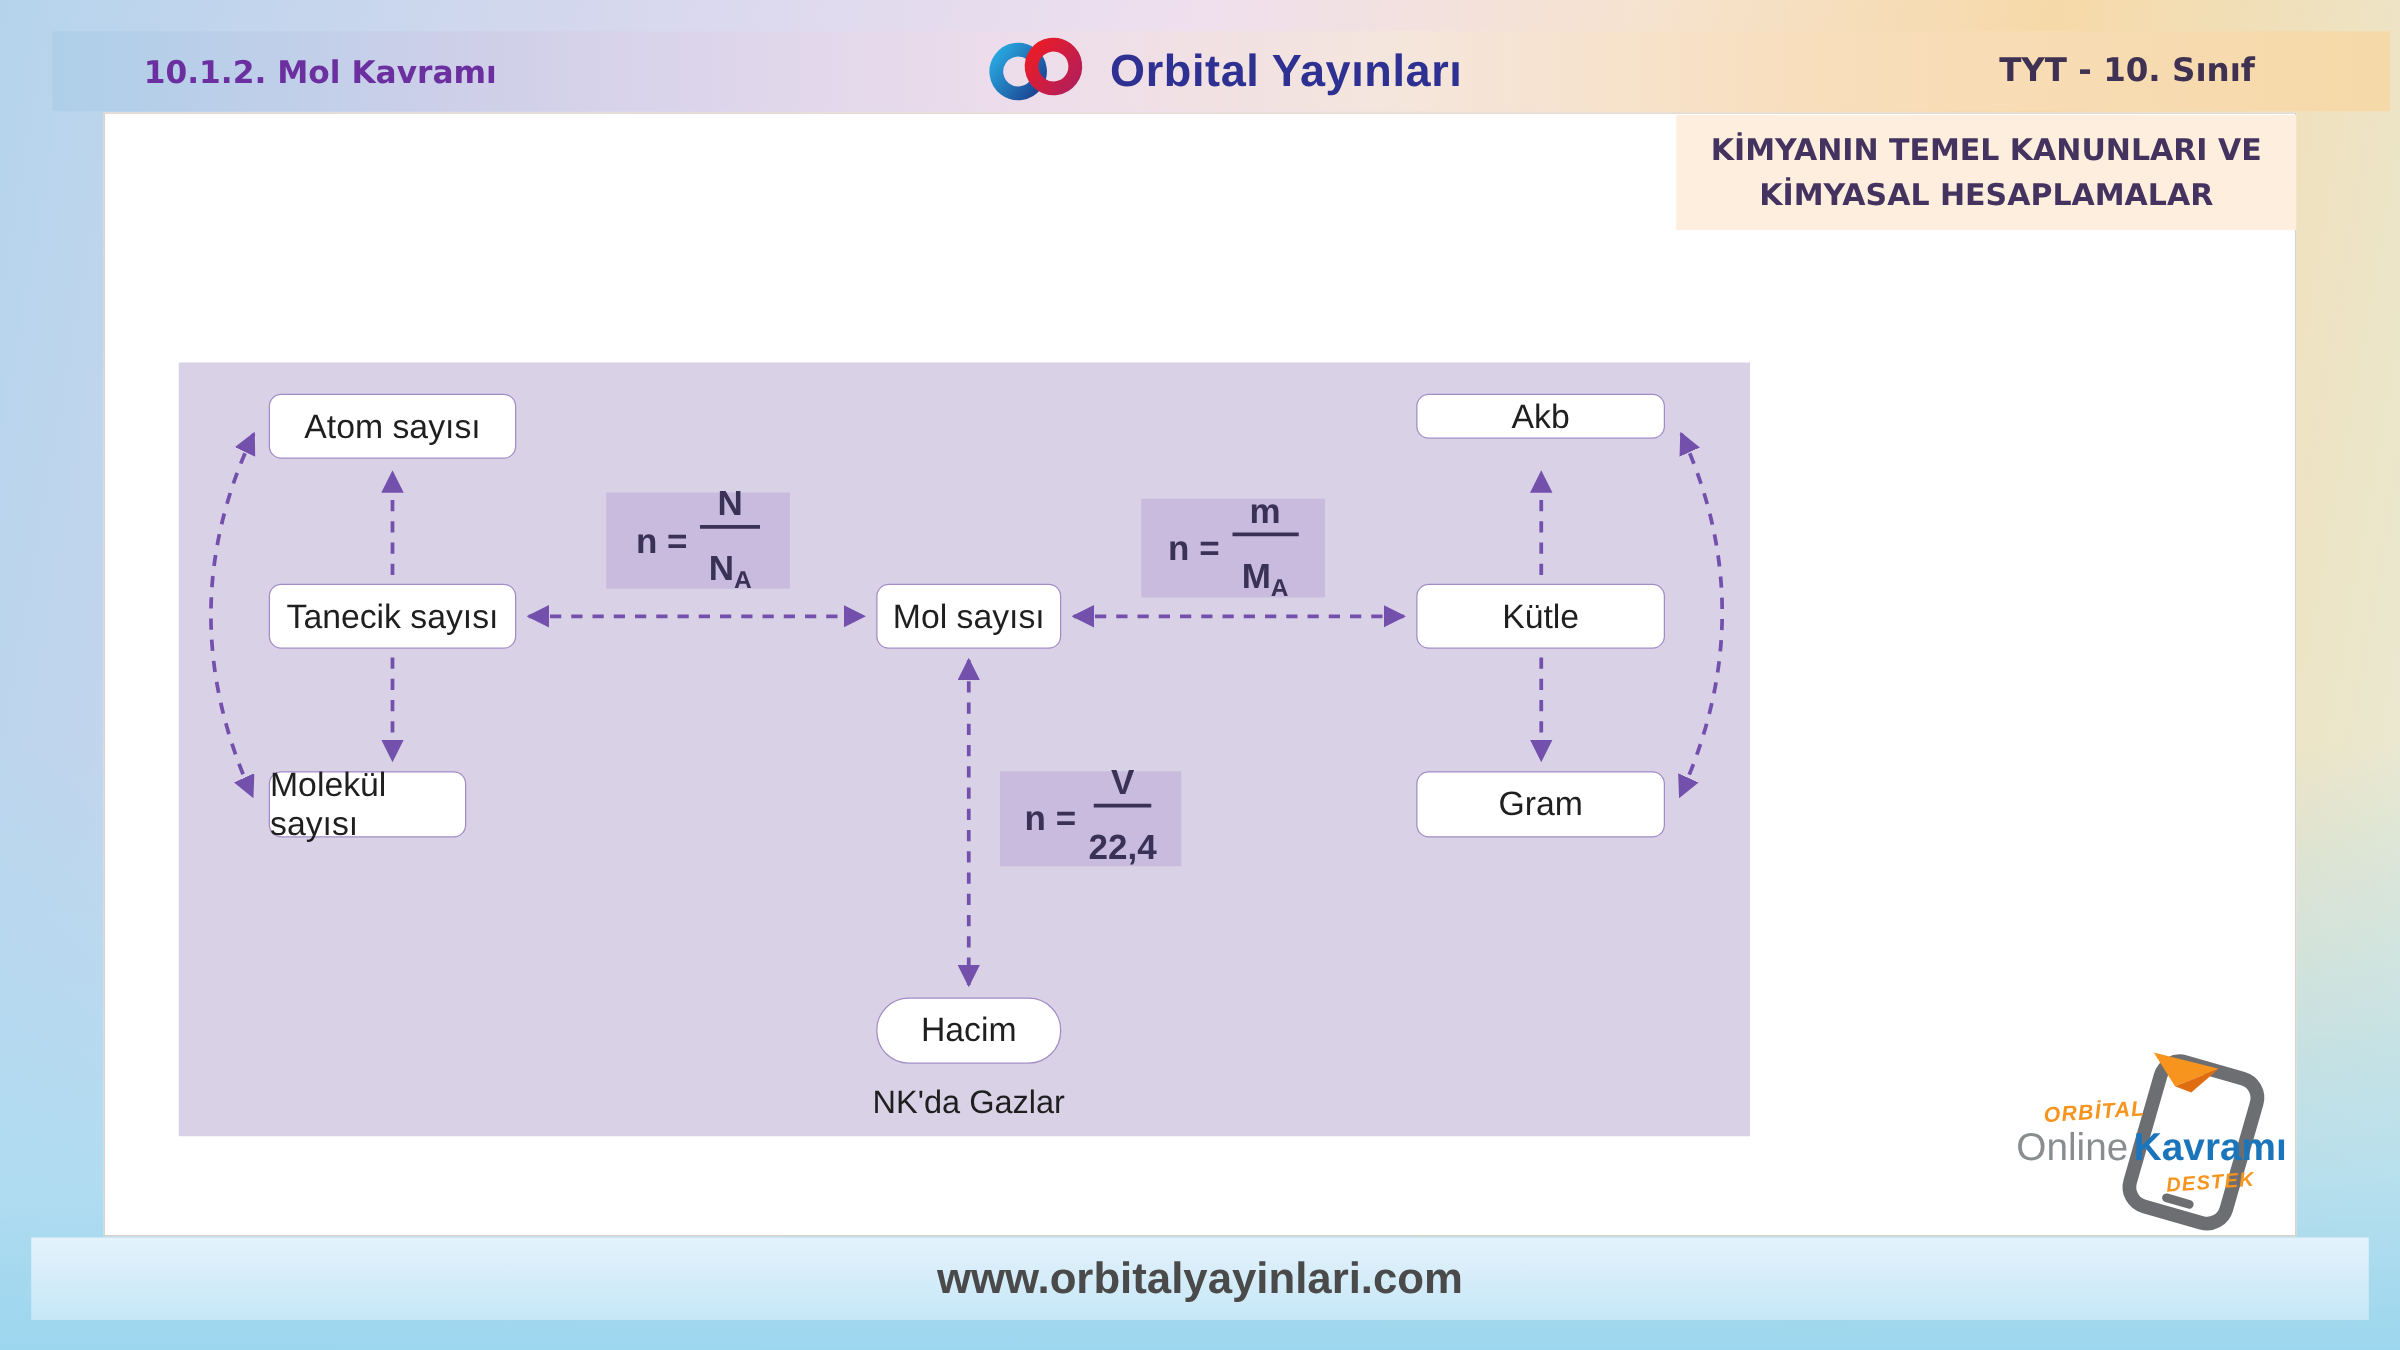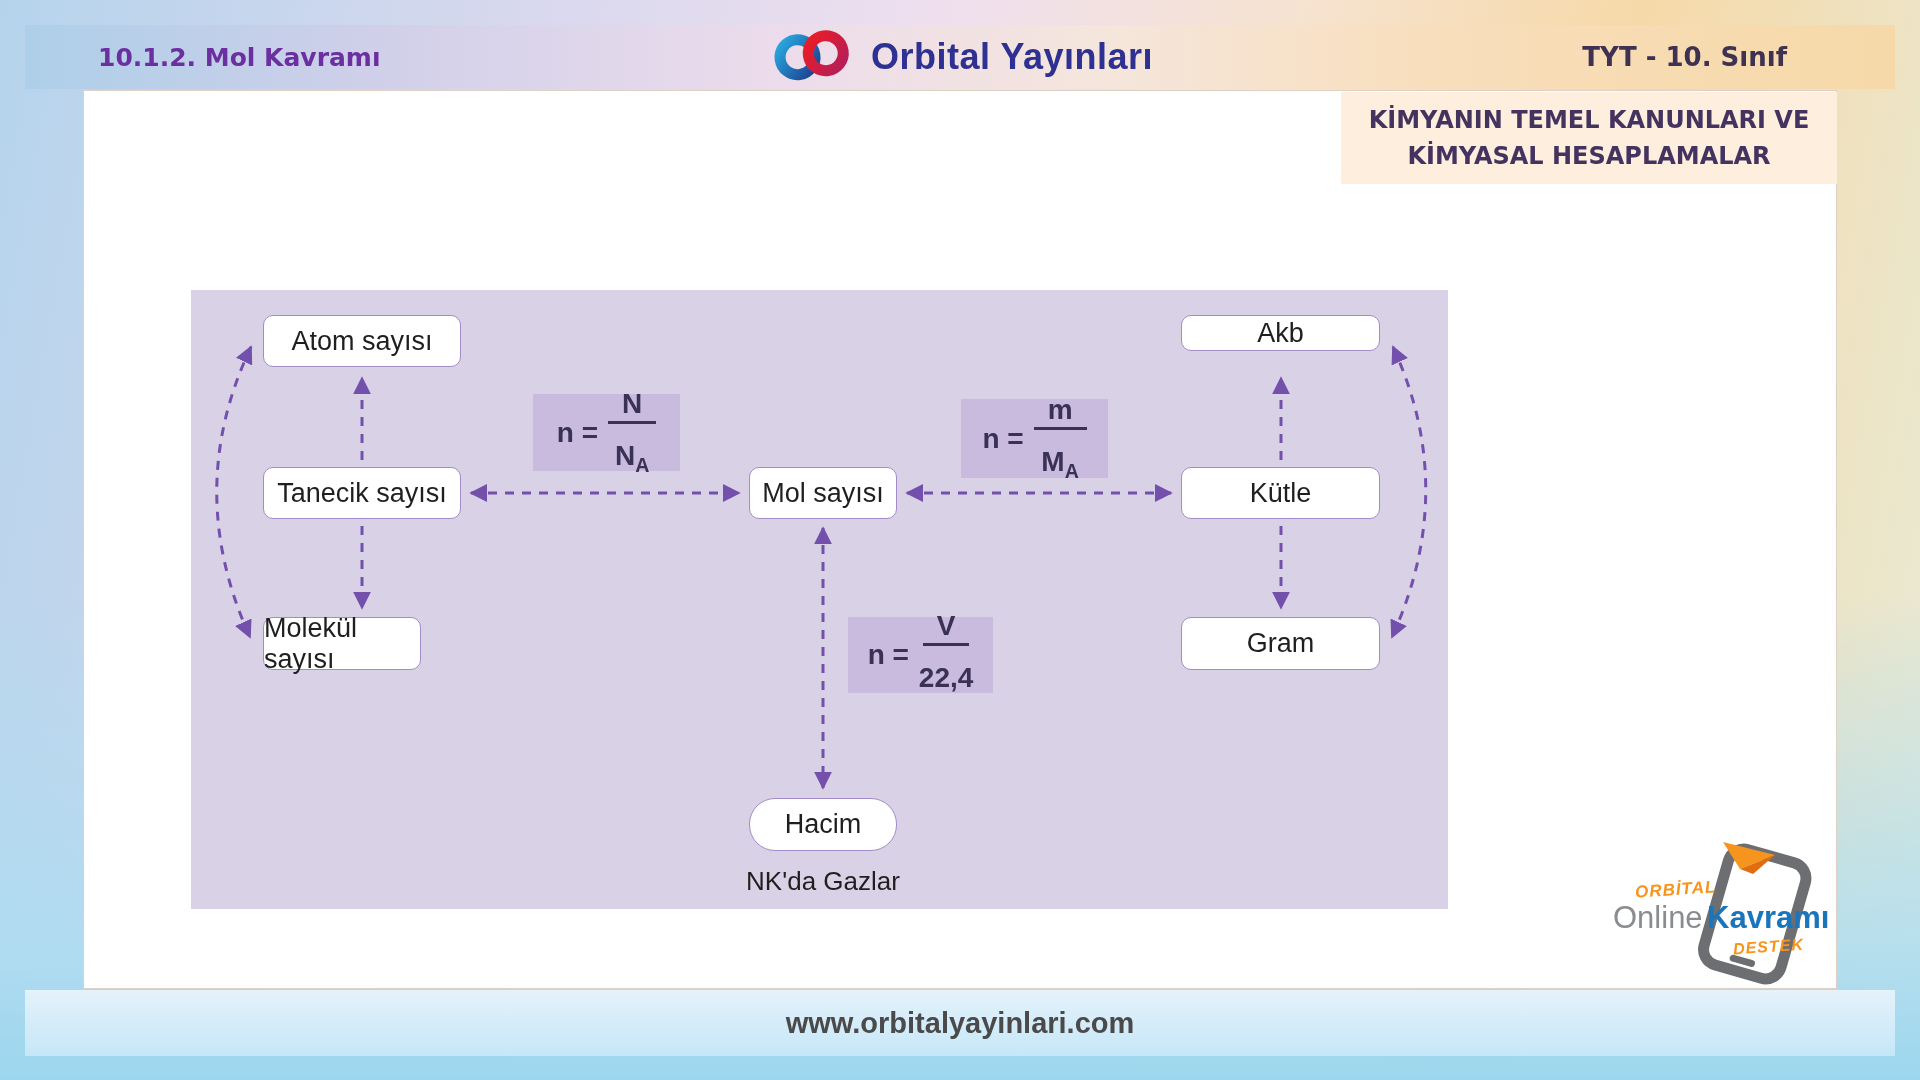--- a/index.html
+++ b/index.html
@@ -3,39 +3,39 @@
 <meta charset="utf-8">
 <style>
   html,body{margin:0;padding:0;}
   body{font-family:"Liberation Sans",sans-serif;}
   .page{position:relative;width:1920px;height:1080px;overflow:hidden;
     background:
       linear-gradient(180deg, rgba(255,255,255,0) 55%, rgba(173,221,242,.85) 88%, #9cd6ee 100%),
       linear-gradient(100deg, #b5d4ec 0%, #d8d8ee 25%, #efdfee 45%, #f6e3d0 62%, #f6d9a8 78%, #e7ebd8 100%);
   }
   
-  .header-band{position:absolute;left:25px;top:25px;width:1870px;height:64px;
+  .header-band{position:absolute;left:42px;top:25px;width:1870px;height:64px;
     background:linear-gradient(90deg,#aecfe9 0%,#cfcfe9 18%,#ecdcec 40%,#f5e6dc 58%,#f8debc 75%,#f6d9a8 100%);
     display:flex;align-items:center;text-decoration:underline;}
   .hdr-left{position:absolute;left:73px;top:0;height:64px;display:flex;align-items:center;
     font-size:25px;font-weight:bold;color:#6b2fa0;font-family:"DejaVu Sans",sans-serif;}
   .hdr-right{position:absolute;right:108px;top:0;height:64px;display:flex;align-items:center;
     font-size:26px;font-weight:bold;color:#3f3152;font-family:"DejaVu Sans",sans-serif;}
   .logo-group{position:absolute;left:50%;top:0;height:64px;transform:translateX(-50%);
     display:flex;align-items:center;gap:12px;}
   .logo-text{font-size:36px;font-weight:bold;color:#2e3192;letter-spacing:.5px;}
   
   .main-area{position:absolute;left:83px;top:90px;width:1754px;height:899px;
     background:#ffffff;border:1px solid #ddd0c4;box-sizing:border-box;}
   .unit-title{position:absolute;left:1341px;top:92px;width:496px;height:92px;
     background:#fdeedd;display:flex;flex-direction:column;justify-content:center;
     text-align:center;font-size:24px;font-weight:bold;color:#44335f;line-height:36px;
     font-family:"DejaVu Sans",sans-serif;}
   
-  .panel{position:absolute;left:143px;top:290px;width:1257px;height:619px;background:#d9d2e7;margin-left:48px;}
+  .panel{position:absolute;left:143px;top:290px;width:1257px;height:619px;background:#d9d2e7;}
   .arrows{position:absolute;left:0;top:0;}
   .arrow{stroke:#7450ad;stroke-width:3;fill:none;stroke-dasharray:9 8;}
   .dbox{position:absolute;background:#fff;border:1.5px solid #a28cc6;border-radius:10px;
     display:flex;align-items:center;justify-content:center;
     font-size:27px;color:#1f1f1f;box-sizing:border-box;}
   .b-atom   {left:72px; top:25px;  width:198px;height:52px;}
   .b-tanecik{left:72px; top:177px; width:198px;height:52px;}
   .b-molekul{left:72px; top:327px; width:158px;height:53px;}
   .b-mol    {left:558px;top:177px; width:148px;height:52px;}
   .b-akb    {left:990px;top:25px;  width:199px;height:36px;}
@@ -51,21 +51,21 @@
   .f3{left:657px;top:327px;width:145px;height:76px;}
   .lhs{margin-right:10px;}
   .frac{display:inline-flex;flex-direction:column;align-items:center;}
   .num{border-bottom:3px solid #3a3157;padding:0 14px 3px;line-height:1;}
   .den{padding-top:18px;line-height:1;}
   .den sub{font-size:.7em;}
   
   .footer-band{position:absolute;left:25px;top:990px;width:1870px;height:66px;
     background:linear-gradient(180deg,#e4f2fb,#c6e7f7);
     display:flex;align-items:center;justify-content:center;}
-  .footer-url{font-size:29px;font-weight:bold;color:#4a4a4a;}
+  .footer-url{font-size:35px;font-weight:bold;color:#4a4a4a;}
   
   .badge{position:absolute;left:1605px;top:838px;width:240px;height:155px;}
   .badge svg{position:absolute;left:0;top:0;}
   .t-orbital{position:absolute;left:30px;top:42px;font-size:17px;font-weight:bold;
     font-style:italic;color:#f7941d;letter-spacing:1px;transform:rotate(-4deg);}
   .t-main{position:absolute;left:8px;top:62px;white-space:nowrap;}
   .t-online{font-size:31px;color:#8a8d8f;}
   .t-egitime{font-size:31px;font-weight:bold;color:#1b75bb;}
   .t-destek{position:absolute;left:128px;top:100px;font-size:16px;font-weight:bold;
     font-style:italic;color:#f7941d;letter-spacing:1px;transform:rotate(-4deg);}

